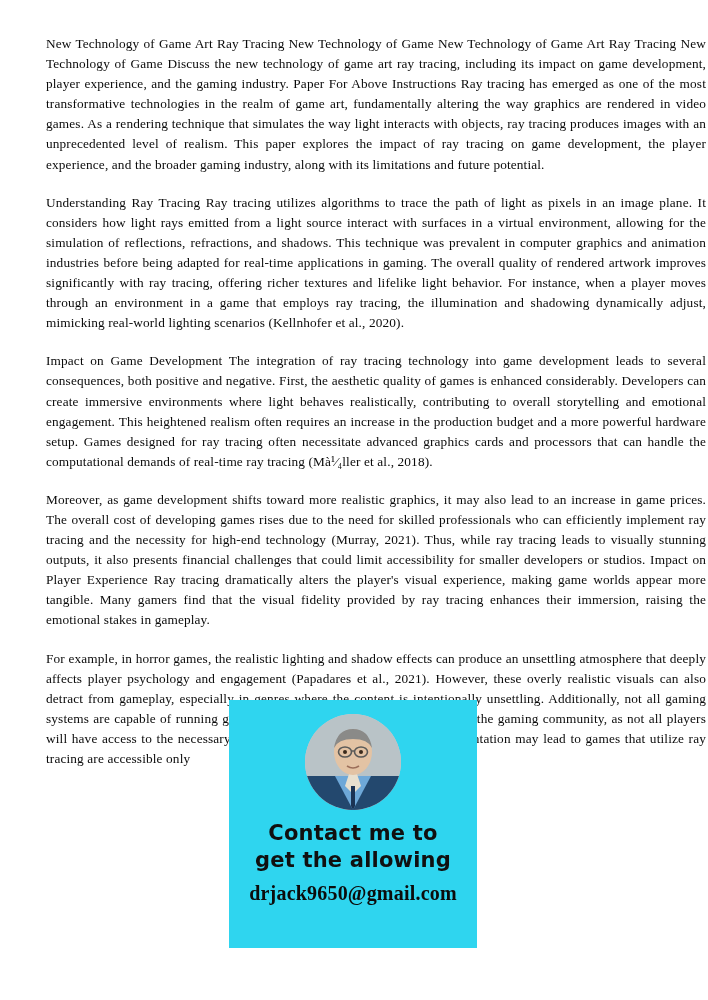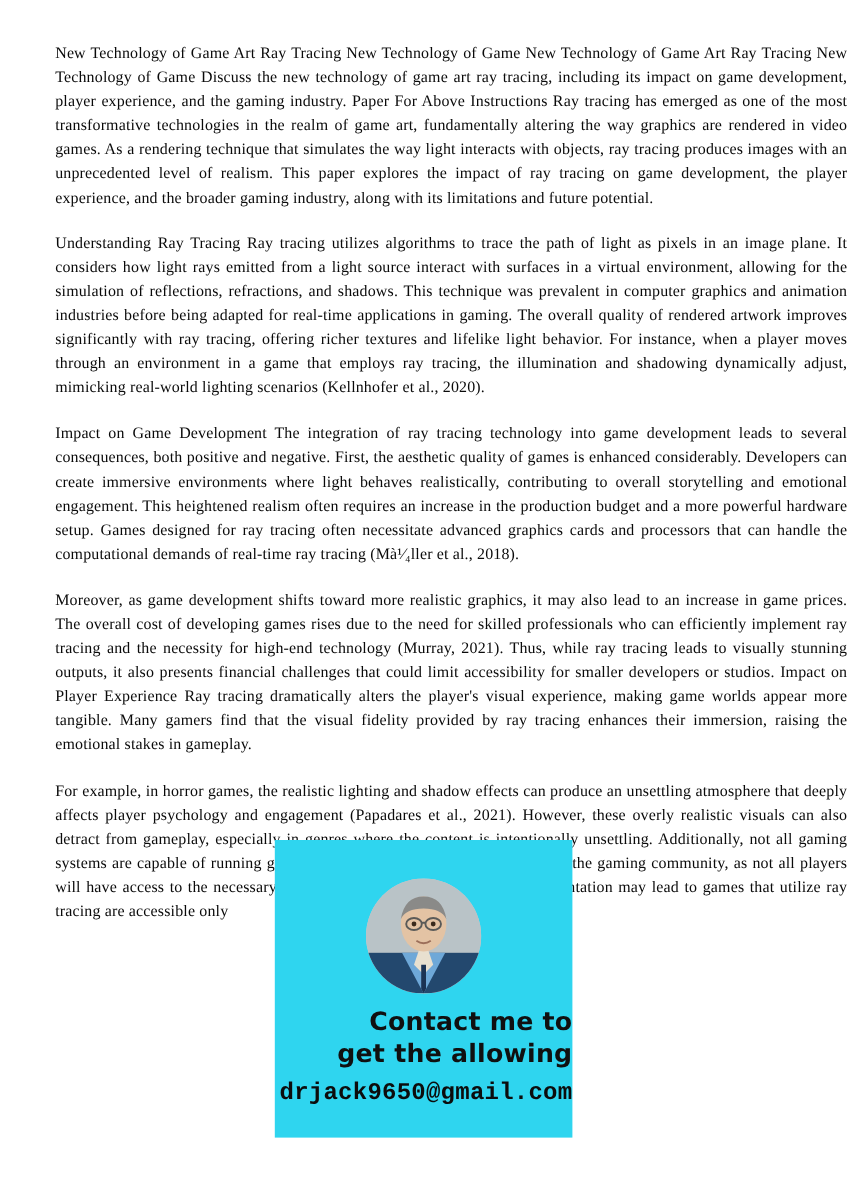--- a/index.html
+++ b/index.html
@@ -39,23 +39,23 @@
     margin-bottom: 0;
   }
   
   .overlay-card {
     position: absolute;
     left: 229px;
     top: 700px;
     width: 248px;
     height: 248px;
     background: #2fd5ef;
-    text-align: right;
+    text-align: center;
     box-sizing: border-box;
-    padding-top: 32px;
+    padding-top: 14px;
     font-family: "DejaVu Sans", sans-serif;
     overflow: hidden;
   }
   .avatar {
     width: 96px;
     height: 96px;
     border-radius: 50%;
     margin: 0 auto;
     position: relative;
     overflow: hidden;
@@ -69,21 +69,21 @@
     font-weight: bold;
     color: #101010;
     line-height: 27px;
     margin-top: 10px;
     letter-spacing: 0.2px;
   }
   .overlay-line.second {
     margin-top: 0;
   }
   .overlay-email {
-    font-family: Liberation Mono, monospace;
+    font-family: Liberation Serif, serif;
     font-size: 20px;
     font-weight: bold;
     color: #0c0c0c;
     margin-top: 8px;
     letter-spacing: 0.2px;
   }
 </style>
 </head>
 <body>
 

